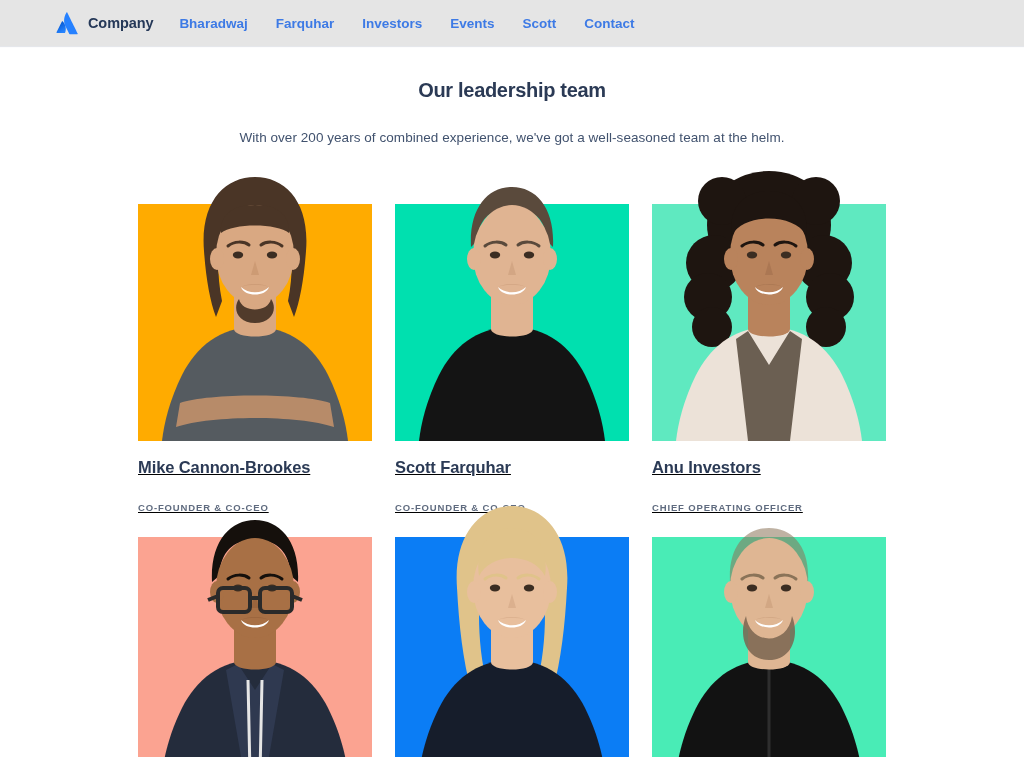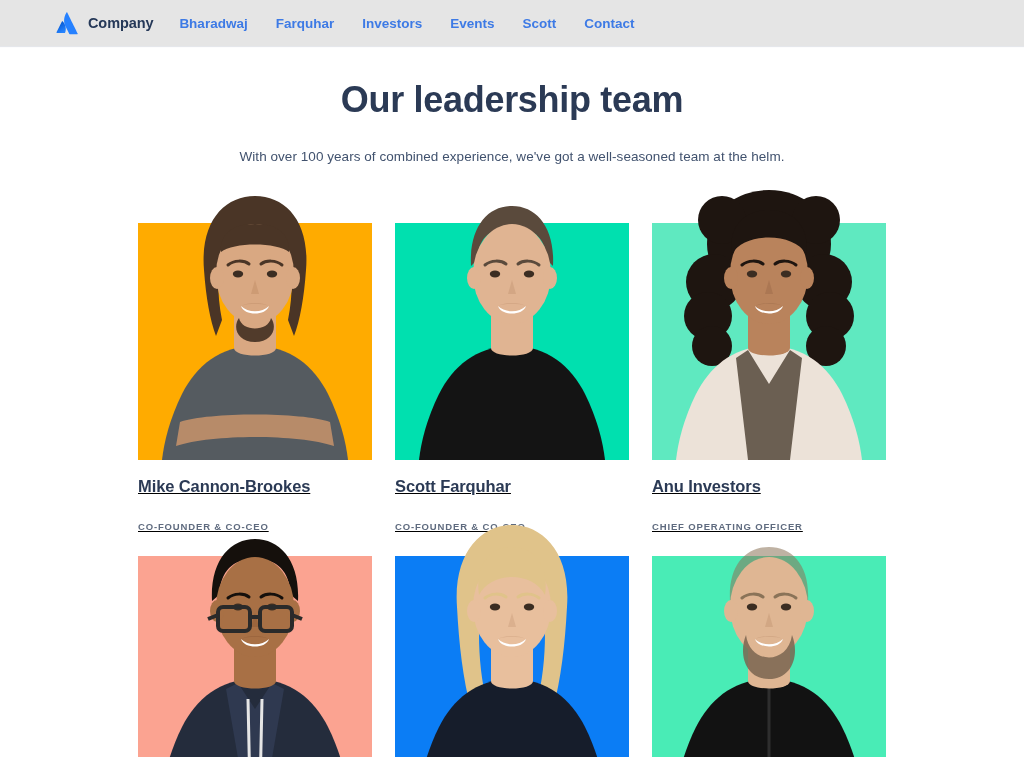--- a/index.html
+++ b/index.html
@@ -70,21 +70,21 @@
     height: 711px;
     overflow: hidden;
     position: relative;
     background: #ffffff;
   }
   .hero {
     padding-top: 32px;
     text-align: center;
   }
   .page-title {
-    font-size: 36px;
+    font-size: 20px;
     font-weight: 700;
     color: #2b3a55;
     letter-spacing: -0.3px;
     line-height: 1.2;
   }
   .page-subtitle {
     margin-top: 26px;
     font-size: 13.5px;
     color: #41526e;
     line-height: 1.5;
@@ -189,21 +189,21 @@
       </li>
     </ul>
 
   </div>
 </nav>
 
 <main class="page">
 
   <header class="hero">
     <h1 class="page-title">Our leadership team</h1>
-    <p class="page-subtitle">With over 100 years of combined experience, we've got a well-seasoned team at the helm.</p>
+    <p class="page-subtitle">With over 200 years of combined experience, we've got a well-seasoned team at the helm.</p>
   </header>
 
   <section class="team-grid" id="team-grid">
       <div class="member-card">
         <div class="photo-frame">
           <div class="photo-bg" style="background: rgb(255, 171, 0);"></div>
           <div class="photo-figure">
             <svg viewBox="0 0 234 290" preserveAspectRatio="xMidYMax meet" aria-hidden="true">
     <defs>
                 <clipPath id="p0clip">

